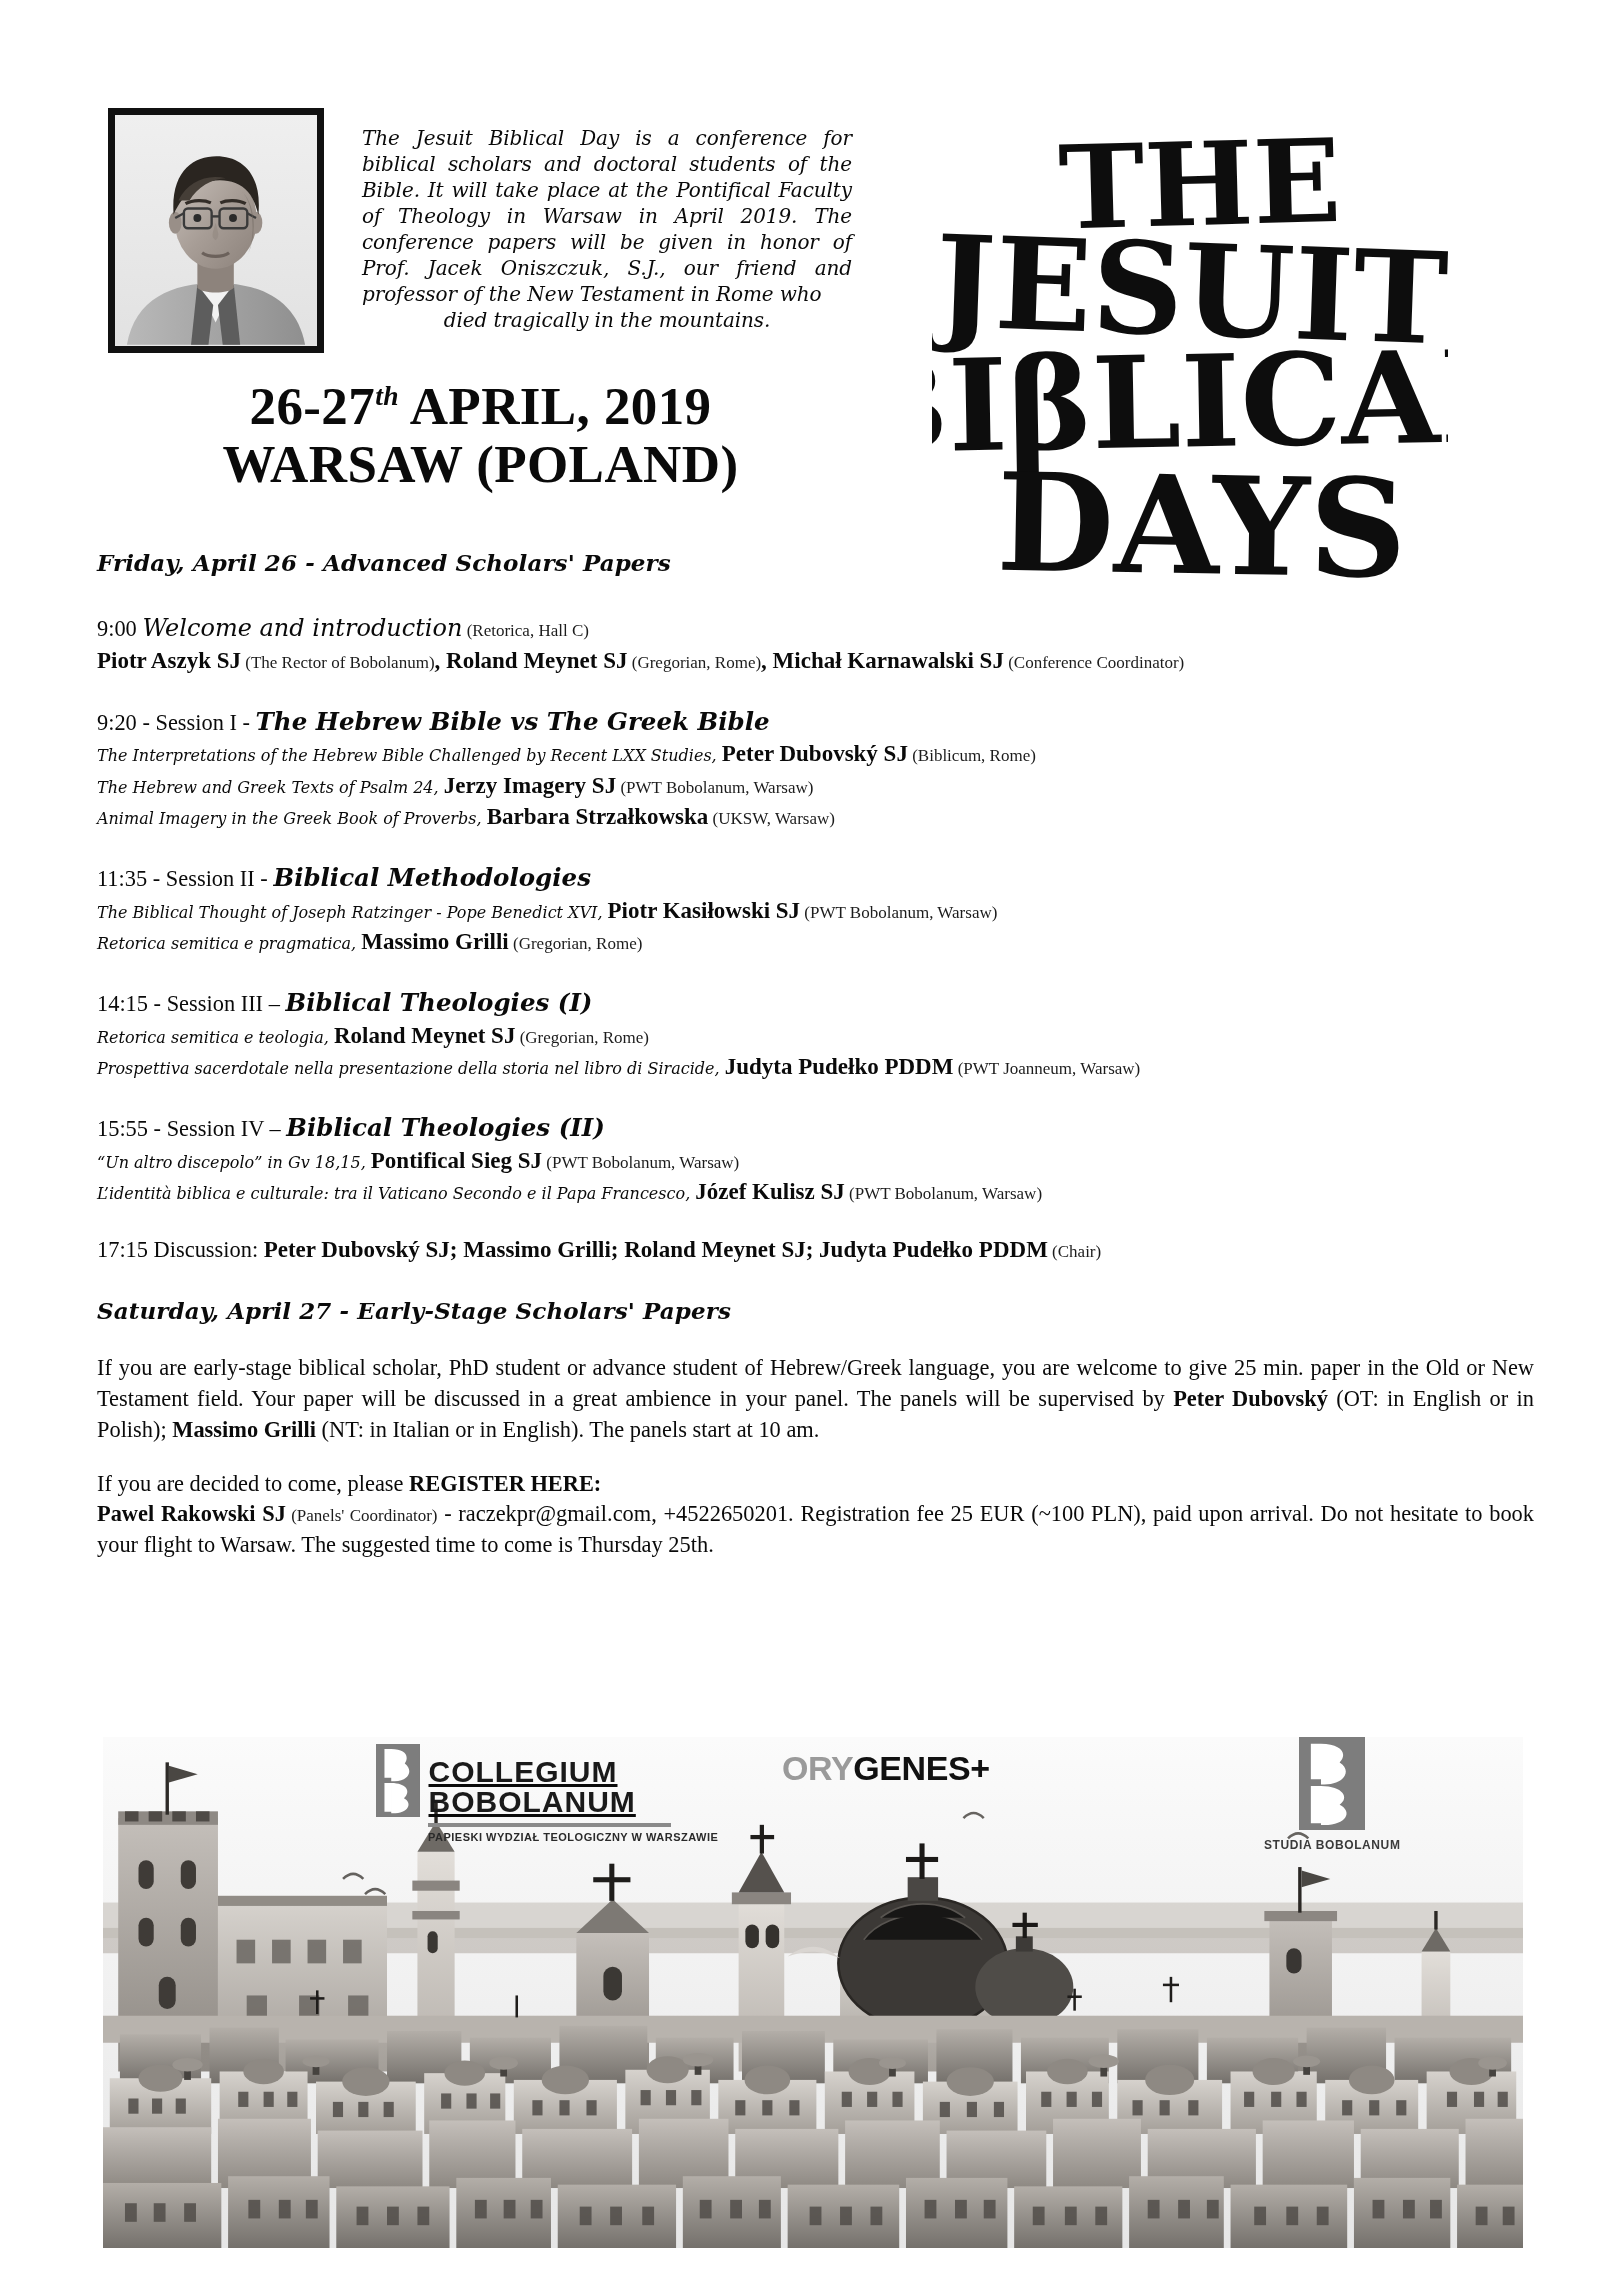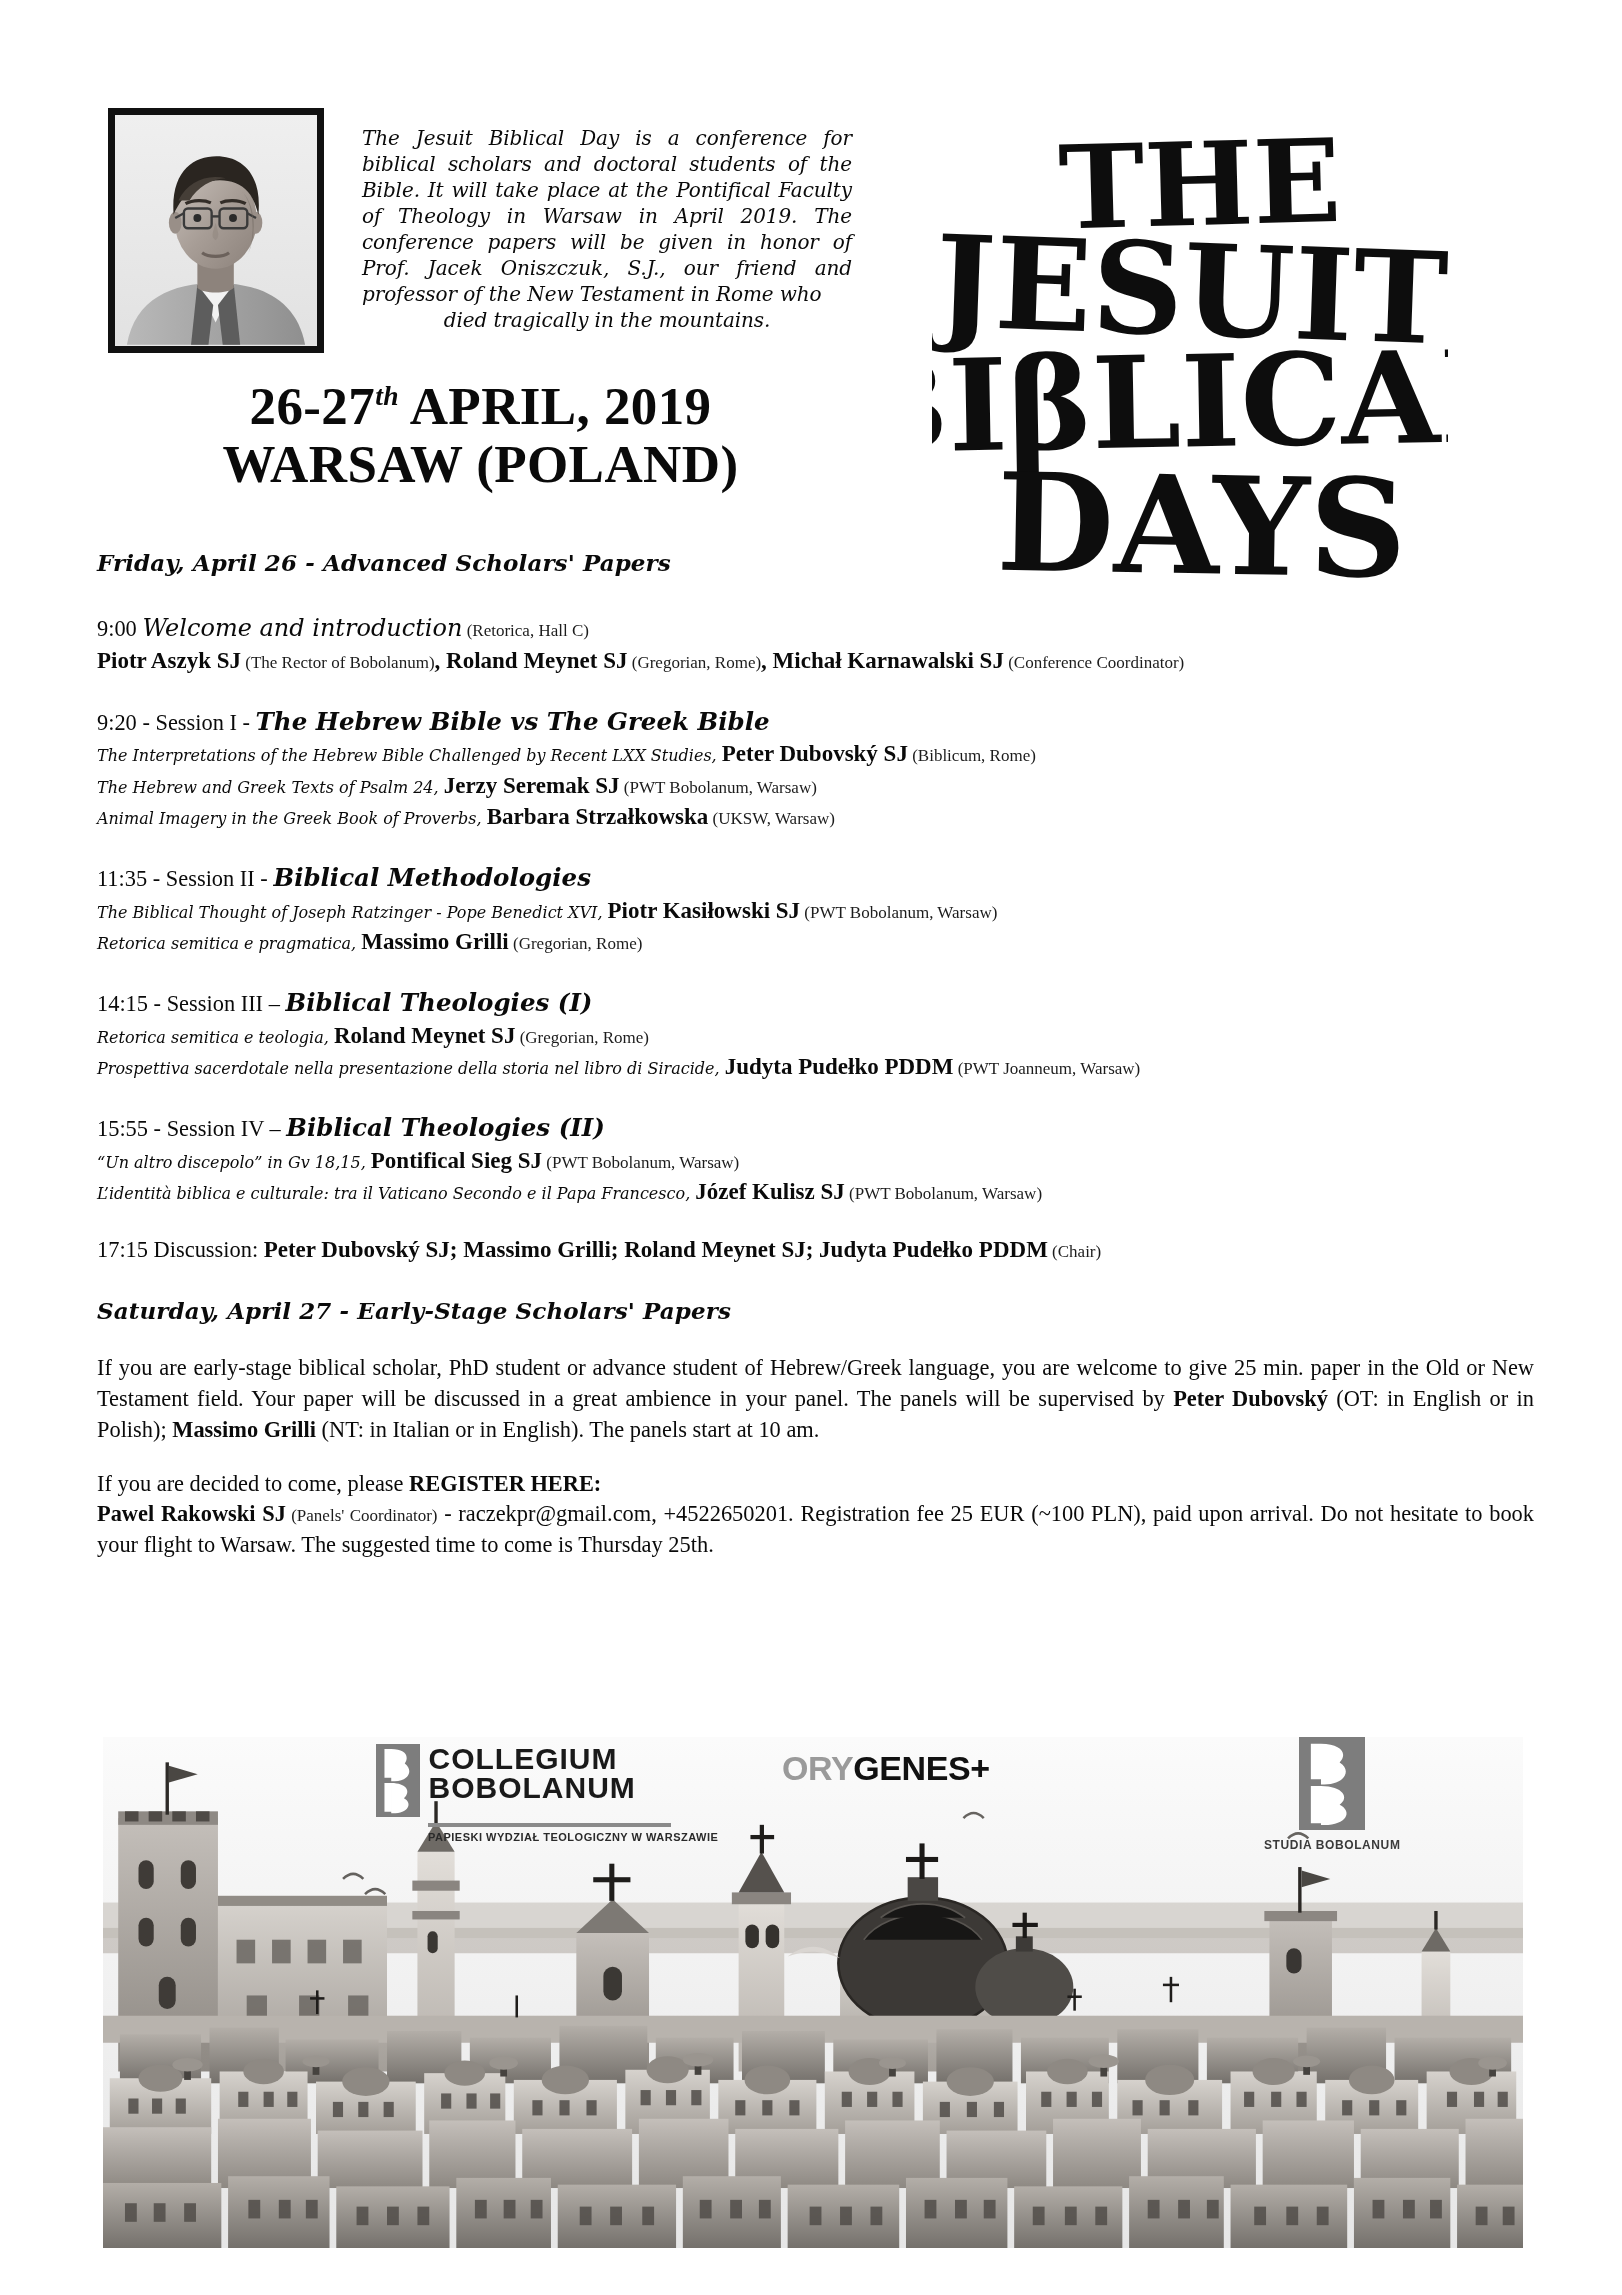--- a/index.html
+++ b/index.html
@@ -143,21 +143,21 @@
     position: absolute;
     left: 97px;
     top: 1737px;
     width: 1437px;
     height: 118px;
   }
   .logo-bobolanum { position: absolute; left: 279px; top: 6.8px; }
   .logo-orygenes { position: absolute; left: 685px; top: 12px; }
   .logo-studia   { position: absolute; left: 1167px; top: 0px; }
 
-  .bob-row { display: flex; align-items: flex-start; }
+  .bob-row { display: flex; align-items: flex-end; text-decoration: underline; }
   .bob-mark {
     width: 44px; height: 73px; background: #7d7d7d; position: relative; overflow: hidden;
     margin-right: 8.5px;
   }
   .bob-words {
     font-family: "Liberation Sans", sans-serif;
     font-weight: bold;
     font-size: 30px;
     line-height: 0.99;
     letter-spacing: 1px;
@@ -302,21 +302,21 @@
       <div class="sline">
         <span class="pauthor">Piotr Aszyk SJ</span><span class="paff"> (The Rector of Bobolanum)</span><span class="pauthor">, </span><span class="pauthor">Roland Meynet SJ</span><span class="paff"> (Gregorian, Rome)</span><span class="pauthor">, </span><span class="pauthor">Michał Karnawalski SJ</span><span class="paff"> (Conference Coordinator)</span>
       </div>
     </div>
 
     <div class="session">
       <div class="sline">
         <span class="stime">9:20 - Session I - </span><span class="stitle">The Hebrew Bible vs The Greek Bible</span>
       </div>
       <div class="sline"><span class="ptitle">The Interpretations of the Hebrew Bible Challenged by Recent LXX Studies</span><span class="ptitle">, </span><span class="pauthor">Peter Dubovský SJ</span><span class="paff"> (Biblicum, Rome)</span></div>
-      <div class="sline"><span class="ptitle">The Hebrew and Greek Texts of Psalm 24</span><span class="ptitle">, </span><span class="pauthor">Jerzy Seremak SJ</span><span class="paff"> (PWT Bobolanum, Warsaw)</span></div>
+      <div class="sline"><span class="ptitle">The Hebrew and Greek Texts of Psalm 24</span><span class="ptitle">, </span><span class="pauthor">Jerzy Imagery SJ</span><span class="paff"> (PWT Bobolanum, Warsaw)</span></div>
       <div class="sline"><span class="ptitle">Animal Imagery in the Greek Book of Proverbs</span><span class="ptitle">, </span><span class="pauthor">Barbara Strzałkowska</span><span class="paff"> (UKSW, Warsaw)</span></div>
     </div>
 
     <div class="session">
       <div class="sline">
         <span class="stime">11:35 - Session II - </span><span class="stitle">Biblical Methodologies</span>
       </div>
       <div class="sline"><span class="ptitle">The Biblical Thought of Joseph Ratzinger - Pope Benedict XVI</span><span class="ptitle">, </span><span class="pauthor">Piotr Kasiłowski SJ</span><span class="paff"> (PWT Bobolanum, Warsaw)</span></div>
       <div class="sline"><span class="ptitle">Retorica semitica e pragmatica</span><span class="ptitle">, </span><span class="pauthor">Massimo Grilli</span><span class="paff"> (Gregorian, Rome)</span></div>
     </div>

